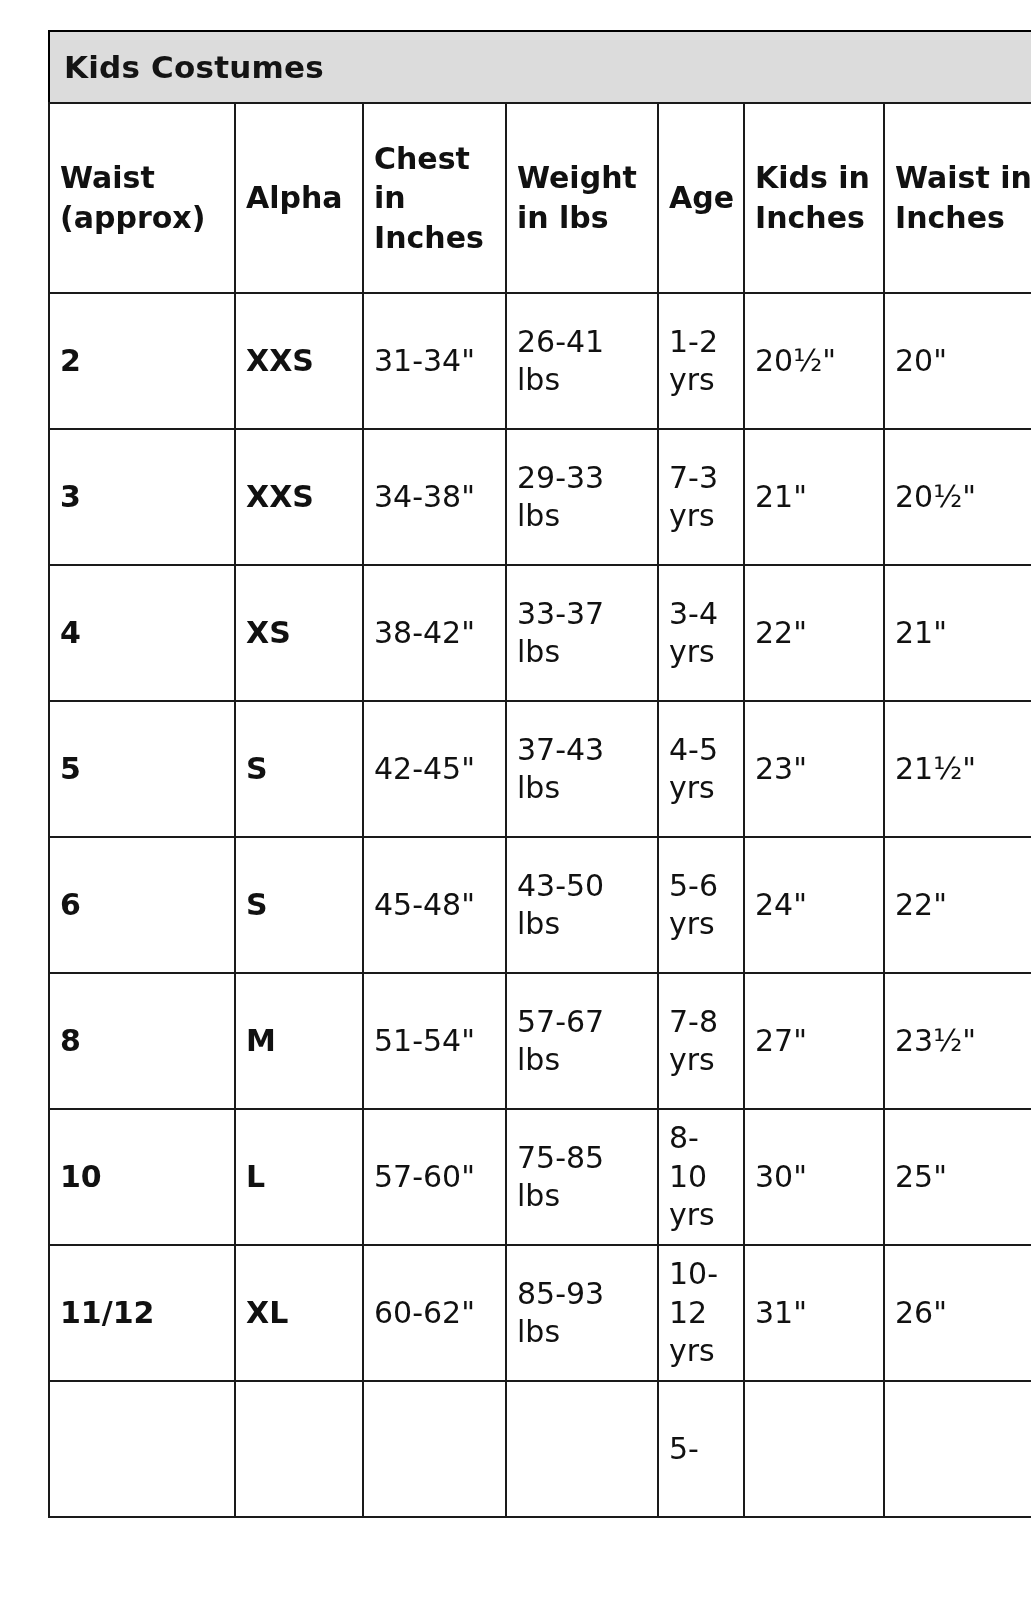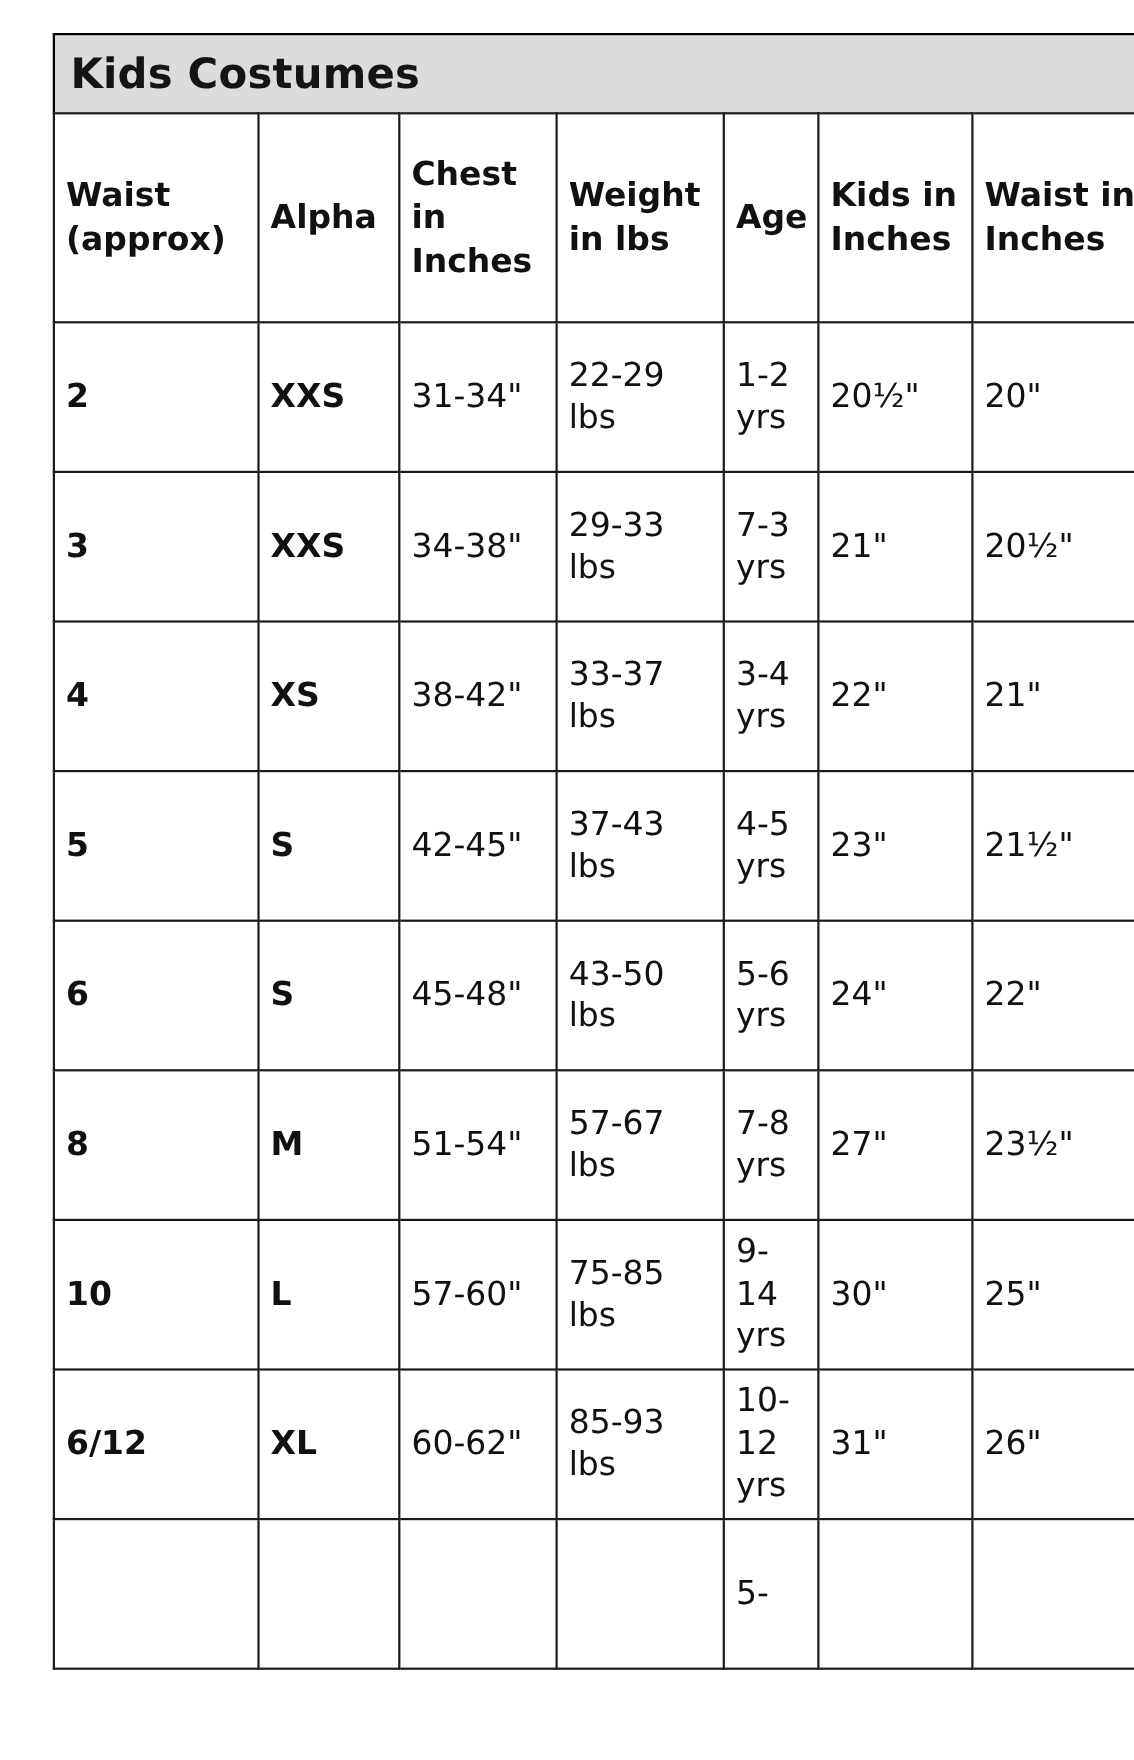--- a/index.html
+++ b/index.html
@@ -32,21 +32,21 @@
     background: #dcdcdc;
     border: 2px solid #000000;
     border-bottom: none;
     height: 72px;
     display: flex;
     align-items: center;
     padding-left: 14px;
     box-sizing: border-box;
   }
   .title-bar .title-text {
-    font-size: 38px;
+    font-size: 31px;
     font-weight: bold;
     letter-spacing: 0.2px;
     color: #141414;
   }
 
   table.size-table {
     border-collapse: collapse;
     table-layout: fixed;
     width: 1100px;
     background: #ffffff;
@@ -121,21 +121,21 @@
           <th>Age</th>
           <th>Kids in Inches</th>
           <th>Waist in Inches</th>
         </tr>
       </thead>
       <tbody>
         <tr>
           <td class="col-size">2</td>
           <td class="col-alpha">XXS</td>
           <td class="nowrap">31-34"</td>
-          <td>22-29 lbs</td>
+          <td>26-41 lbs</td>
           <td>1-2 yrs</td>
           <td>20½"</td>
           <td>20"</td>
         </tr>
         <tr>
           <td class="col-size">3</td>
           <td class="col-alpha">XXS</td>
           <td class="nowrap">34-38"</td>
           <td>29-33 lbs</td>
           <td>7-3 yrs</td>
@@ -176,26 +176,26 @@
           <td>57-67 lbs</td>
           <td>7-8 yrs</td>
           <td>27"</td>
           <td>23½"</td>
         </tr>
         <tr>
           <td class="col-size">10</td>
           <td class="col-alpha">L</td>
           <td class="nowrap">57-60"</td>
           <td>75-85 lbs</td>
-          <td>9-14 yrs</td>
+          <td>8-10 yrs</td>
           <td>30"</td>
           <td>25"</td>
         </tr>
         <tr>
-          <td class="col-size">6/12</td>
+          <td class="col-size">11/12</td>
           <td class="col-alpha">XL</td>
           <td class="nowrap">60-62"</td>
           <td>85-93 lbs</td>
           <td>10-12 yrs</td>
           <td>31"</td>
           <td>26"</td>
         </tr>
         <tr>
           <td class="col-size"></td>
           <td class="col-alpha"></td>

